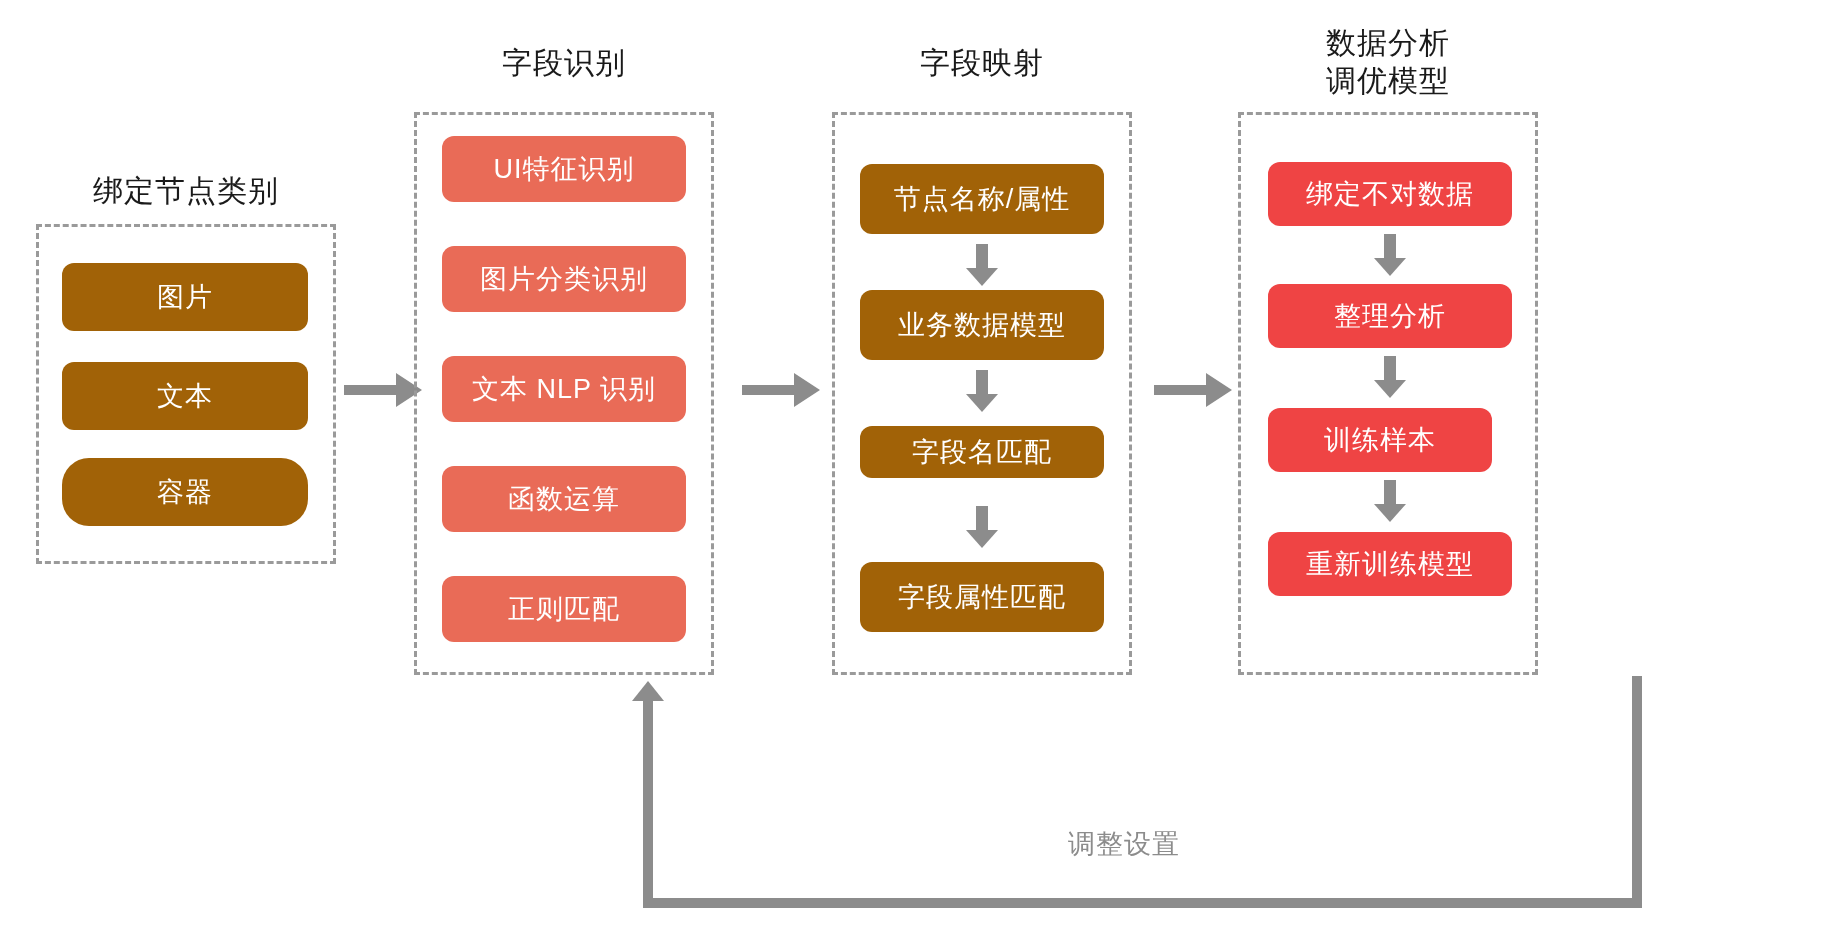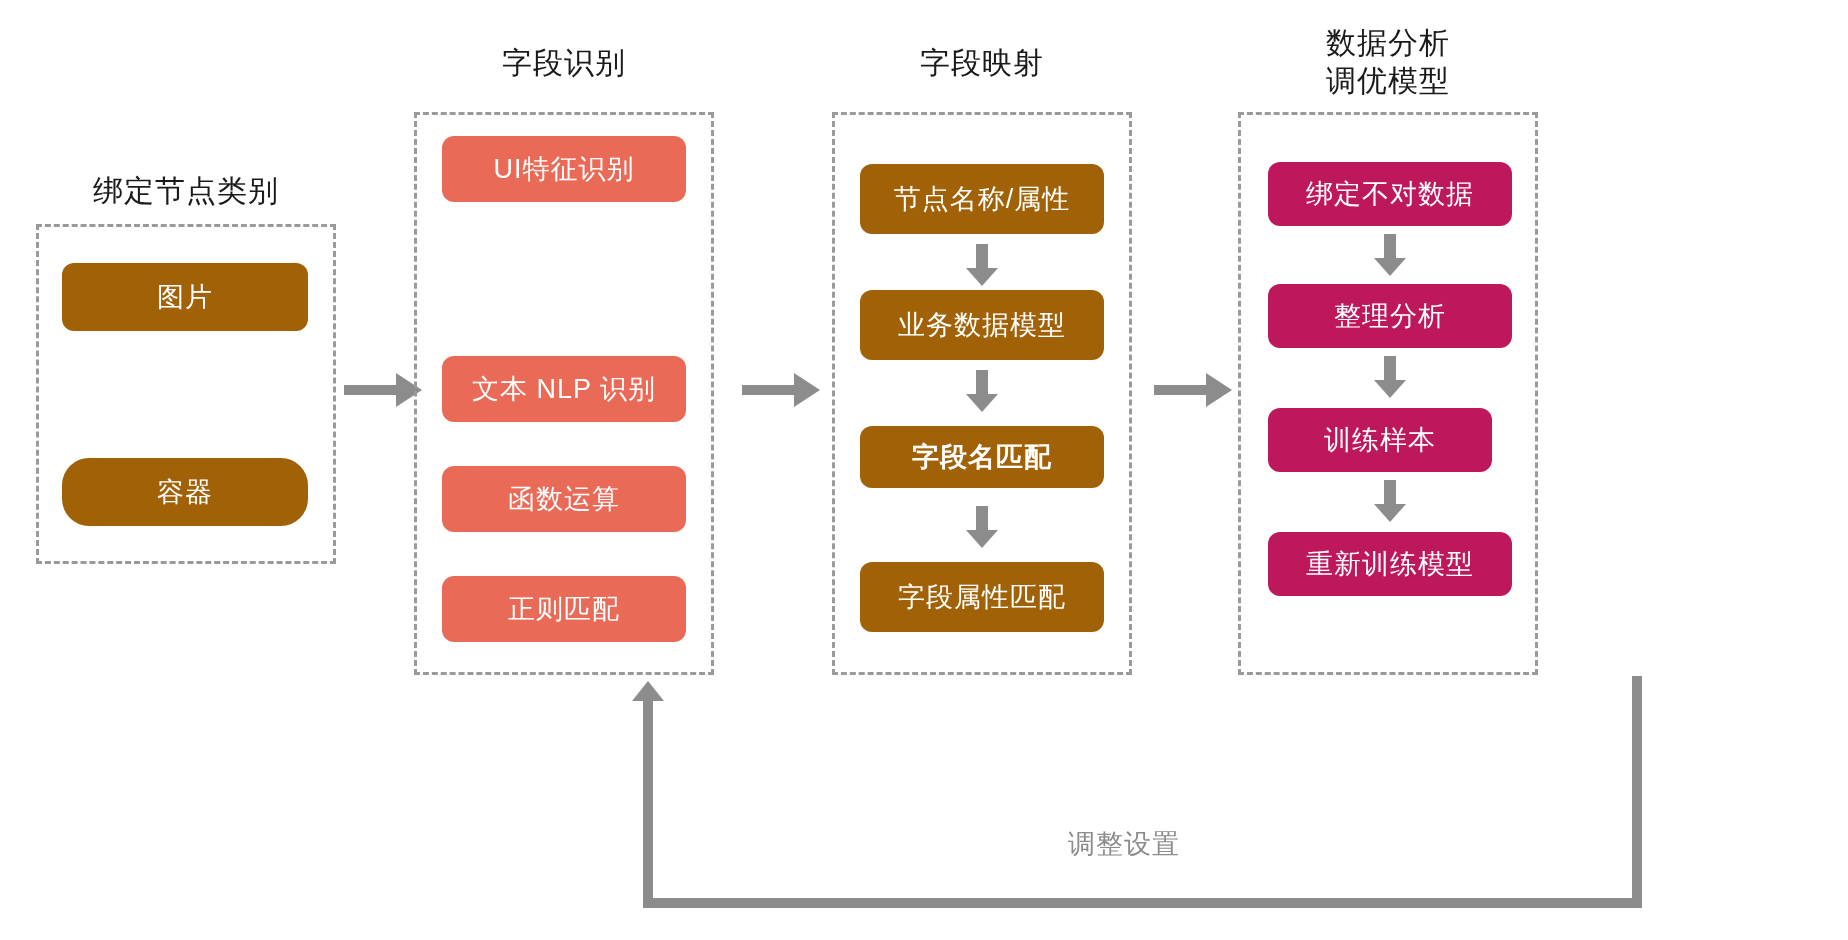--- a/index.html
+++ b/index.html
@@ -46,21 +46,21 @@
     justify-content: center;
     border-radius: 12px;
     color: #ffffff;
     font-size: 27px;
     letter-spacing: 1px;
     box-sizing: border-box;
     text-align: center;
   }
   .node.gray  { background: #a16207; }
   .node.red   { background: #e96b57; }
-  .node.blue  { background: #be185d; }
+  .node.blue  { background: #ef4444; }
 
   
   .arrow-right {
     position: absolute;
     height: 0;
   }
   .arrow-right .shaft {
     position: absolute;
     left: 0;
     top: -5px;
@@ -122,32 +122,34 @@
 </head>
 <body>
 
 <div id="canvas">
 
   <div class="col-title" style="left:36px; top:172px; width:300px;">绑定节点类别</div>
 
   <div class="group-box" style="left:36px; top:224px; width:300px; height:340px;"></div>
 
   <div class="node gray" style="left:62px; top:263px; width:246px; height:68px;">图片</div>
+  <div class="node gray" style="left:62px; top:362px; width:246px; height:68px;">文本</div>
   <div class="node gray" style="left:62px; top:458px; width:246px; height:68px;border-radius:27px;">容器</div>
 
   <div class="arrow-right" style="left:344px; top:390px; width:76px;">
     <div class="shaft" style="width:52px;"></div>
     <div class="head" style="left:52px;"></div>
   </div>
 
   <div class="col-title" style="left:414px; top:44px; width:300px;">字段识别</div>
 
   <div class="group-box" style="left:414px; top:112px; width:300px; height:563px;"></div>
 
   <div class="node red" style="left:442px; top:136px; width:244px; height:66px;">UI特征识别</div>
+  <div class="node red" style="left:442px; top:246px; width:244px; height:66px;">图片分类识别</div>
   <div class="node red" style="left:442px; top:356px; width:244px; height:66px;">文本 NLP 识别</div>
   <div class="node red" style="left:442px; top:466px; width:244px; height:66px;">函数运算</div>
   <div class="node red" style="left:442px; top:576px; width:244px; height:66px;">正则匹配</div>
 
   <div class="arrow-right" style="left:742px; top:390px; width:76px;">
     <div class="shaft" style="width:52px;"></div>
     <div class="head" style="left:52px;"></div>
   </div>
 
   <div class="col-title" style="left:832px; top:44px; width:300px;">字段映射</div>
@@ -159,21 +161,21 @@
     <div class="shaft" style="height:26px;"></div>
     <div class="head" style="top:24px;"></div>
   </div>
 
   <div class="node gray" style="left:860px; top:290px; width:244px; height:70px;">业务数据模型</div>
   <div class="arrow-down" style="left:982px; top:370px; height:42px;">
     <div class="shaft" style="height:26px;"></div>
     <div class="head" style="top:24px;"></div>
   </div>
 
-  <div class="node gray" style="left:860px; top:426px; width:244px; height:62px;font-weight:bold;">字段名匹配</div>
+  <div class="node gray" style="left:860px; top:426px; width:244px; height:52px;">字段名匹配</div>
   <div class="arrow-down" style="left:982px; top:506px; height:42px;">
     <div class="shaft" style="height:26px;"></div>
     <div class="head" style="top:24px;"></div>
   </div>
 
   <div class="node gray" style="left:860px; top:562px; width:244px; height:70px;">字段属性匹配</div>
 
   <div class="arrow-right" style="left:1154px; top:390px; width:76px;">
     <div class="shaft" style="width:52px;"></div>
     <div class="head" style="left:52px;"></div>

